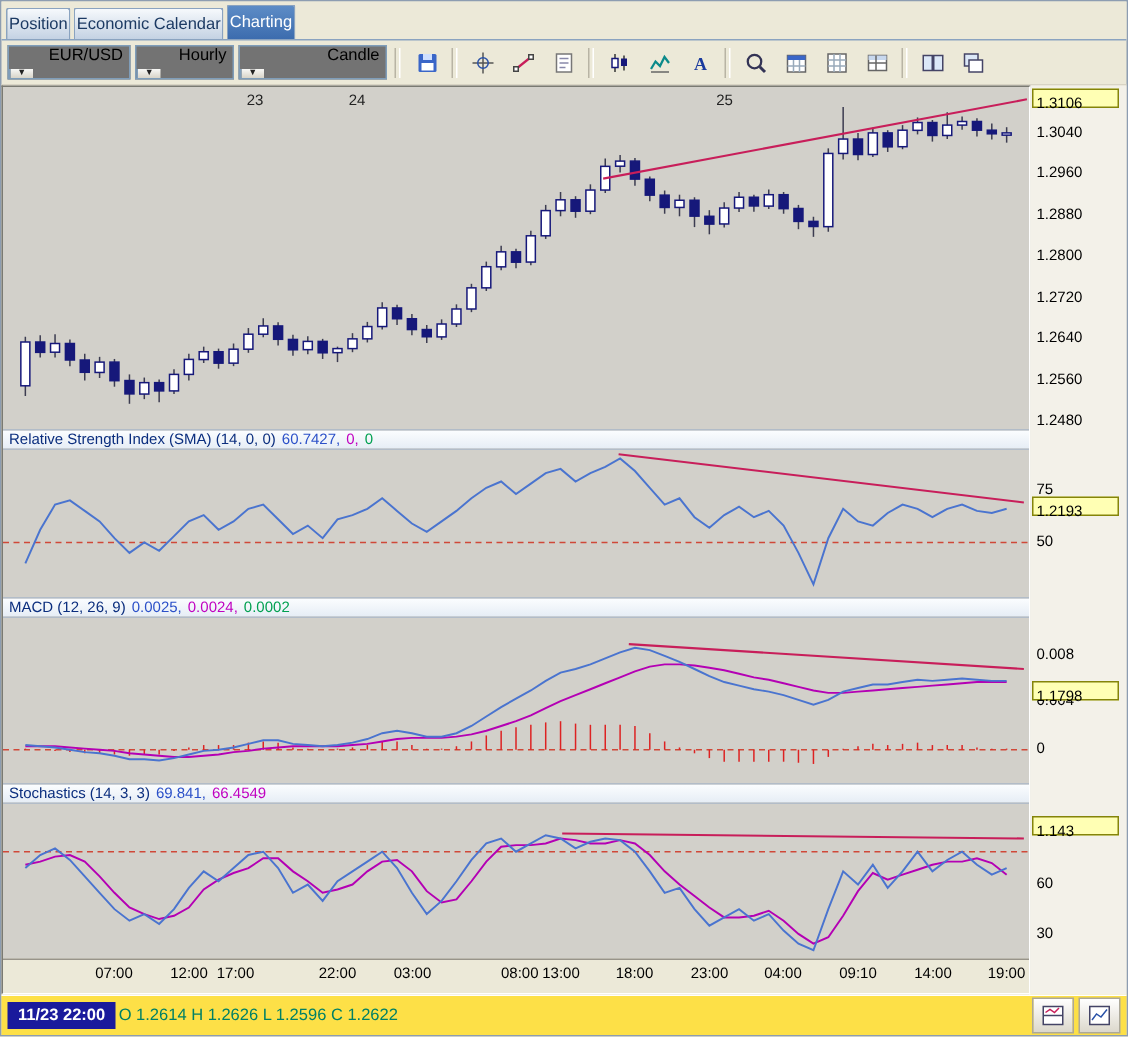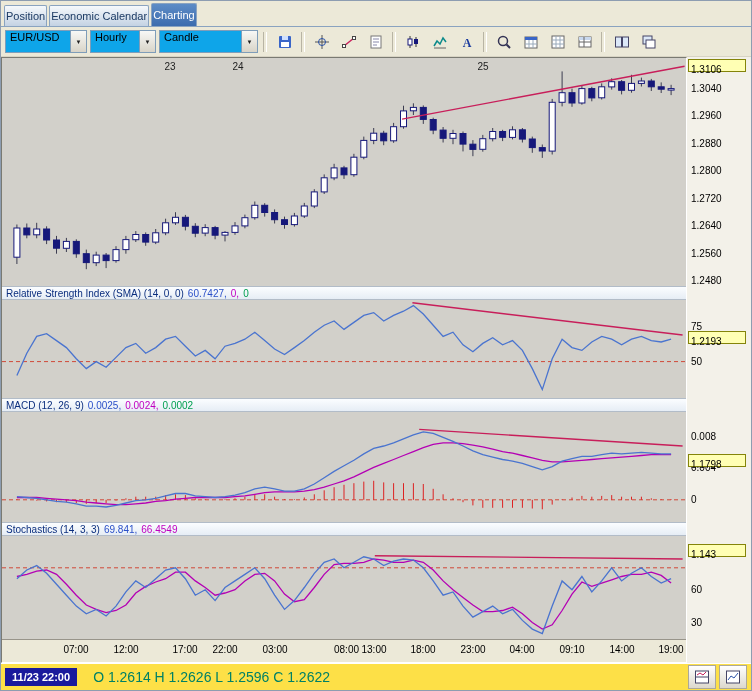--- a/index.html
+++ b/index.html
@@ -2,38 +2,38 @@
 <html><head>
 <meta charset="utf-8">
 <style>
   html,body{margin:0;padding:0;}
   body{width:752px;height:691px;font-family:"Liberation Sans",sans-serif;background:#ece9d8;overflow:hidden;}
   .window{width:752px;height:691px;box-sizing:border-box;border:1px solid #8d9db1;display:flex;flex-direction:column;background:#ece9d8;}
   .tabbar{height:26px;box-sizing:border-box;display:flex;align-items:flex-end;padding:3px 0 0 3px;gap:2px;background:#ece9d8;border-bottom:1px solid #8aa3c0;}
   .tab{height:20px;padding:0 1px;font-size:11px;color:#1c3a63;background:linear-gradient(#f6f9fc,#c4d2e3);border:1px solid #8aa3c0;border-bottom:none;border-radius:2px 2px 0 0;display:flex;align-items:center;cursor:default;white-space:nowrap;}
   .tab.active{background:linear-gradient(#5d8cc6,#3c6cae);color:#fff;height:22px;}
   .toolbar{height:30px;box-sizing:border-box;display:flex;align-items:center;padding:0 4px;gap:3px;border-bottom:1px solid #d8d4c4;}
-  .combo{display:flex;height:21px;border:1px solid #7f9db9;background:#0ea5e9;font-size:11px;align-items:flex-start;}
+  .combo{display:flex;height:21px;border:1px solid #7f9db9;background:#737373;font-size:11px;align-items:flex-end;flex-direction:column;}
   .combo .val{padding:0 4px;white-space:nowrap;}
   .combo .btn{width:15px;align-self:stretch;background:linear-gradient(#f8f8f6,#d8d4c8);border-left:1px solid #7f9db9;display:flex;align-items:center;justify-content:center;font-size:6px;color:#222;}
   .tbtn{width:23px;height:22px;display:flex;align-items:center;justify-content:center;border:1px solid transparent;}
   .sep{width:2px;height:20px;border-left:1px solid #b8b4a4;border-right:1px solid #ffffff;margin:0 2px;}
   .chart-region{flex:1;display:flex;min-height:0;}
   .charts{width:686px;box-sizing:border-box;border:1px solid;border-color:#7a7a72 #fff #fff #7a7a72;background:#d2d0ca;display:flex;flex-direction:column;position:relative;}
   svg.panel{display:block;background:#d2d0ca;}
   .strip{height:14px;box-sizing:border-box;background:linear-gradient(#fbfdff,#e6edf5);border-top:1px solid #b2bcc8;border-bottom:1px solid #b2bcc8;font-size:10px;display:flex;gap:4px;align-items:center;padding-left:4px;color:#0b2e7e;}
   .v-blue{color:#2b50c8;} .v-mag{color:#c000c0;} .v-grn{color:#00a050;}
   .time-axis{flex:1;position:relative;background:#ece9d8;border-top:1px solid #98948a;font-size:10px;color:#000;}
   .time-label{position:absolute;top:4px;transform:translateX(-50%);white-space:nowrap;}
   .axis{width:64px;position:relative;font-size:10px;background:#f3f1e9;}
   .axis-label{position:absolute;left:4px;color:#000;}
   .axis-hl{position:absolute;left:1px;width:58px;box-sizing:border-box;background:#ffffb4;border:1px solid #84840a;font-size:10px;color:#000;padding:4px 2px;height:13px;line-height:11px;}
   .statusbar{height:27px;box-sizing:border-box;display:flex;align-items:center;padding:2px 4px;border-top:1px solid #ffffff;background:#fde047;}
   .ts{background:#1a1a9c;color:#fff;font-size:11px;font-weight:bold;padding:3px 7px;}
-  .ohlc{color:#008066;font-size:14px;margin-left:16px;flex:1;}
+  .ohlc{color:#008066;font-size:11px;margin-left:2px;flex:1;}
   .sb-btn{width:26px;height:22px;border:1px solid #aca899;background:linear-gradient(#ffffff,#dcd8cc);display:flex;align-items:center;justify-content:center;margin-left:3px;}
 </style>
 </head>
 <body>
 
 <div class="window">
 
   <div class="tabbar">
     <div class="tab">Position</div>
     <div class="tab">Economic Calendar</div>
@@ -388,21 +388,21 @@
       </div>
       <svg id="stoch-svg" class="panel" width="684" height="103" viewBox="0 0 684 103">
           <line x1="0" x2="684" y1="31.8" y2="31.8" stroke="#d04838" stroke-width="1" stroke-dasharray="4 3"></line>
           <polyline points="14.9,40.5 24.8,38.4 34.7,35.1 44.6,34.0 54.5,38.4 64.4,48.2 74.3,59.2 84.3,69.0 94.2,73.4 104.1,76.7 114.0,74.5 123.9,69.0 133.8,57.0 143.7,50.4 153.7,46.0 163.6,42.7 173.5,36.2 183.4,36.2 193.3,44.9 203.2,51.5 213.1,59.2 223.0,57.0 233.0,53.7 242.9,44.9 252.8,38.4 262.7,37.3 272.6,44.9 282.5,58.1 292.4,65.7 302.3,63.6 312.3,51.5 322.2,38.4 332.1,28.5 342.0,27.4 351.9,27.4 361.8,26.3 371.7,23.0 381.7,24.1 391.6,26.3 401.5,26.3 411.4,24.1 421.3,26.3 431.2,34.0 441.1,44.9 451.0,53.7 461.0,61.4 470.9,69.0 480.8,75.6 490.7,75.6 500.6,74.5 510.5,71.2 520.4,77.8 530.3,86.6 540.3,93.1 550.2,88.8 560.1,74.5 570.0,58.1 579.9,46.0 589.8,50.4 599.7,47.1 609.7,43.8 619.6,40.5 629.5,38.4 639.4,38.4 649.3,36.2 659.2,39.4 669.1,47.1" fill="none" stroke="#b400b4" stroke-width="1.3"></polyline>
           <polyline points="14.9,42.7 24.8,34.0 34.7,29.6 44.6,37.3 54.5,48.2 64.4,59.2 74.3,70.1 84.3,77.8 94.2,73.4 104.1,80.0 114.0,70.1 123.9,55.9 133.8,44.9 143.7,51.5 153.7,42.7 163.6,34.0 173.5,31.8 183.4,42.7 193.3,59.2 203.2,53.7 213.1,64.6 223.0,51.5 233.0,44.9 242.9,38.4 252.8,31.8 262.7,42.7 272.6,59.2 282.5,73.4 292.4,64.6 302.3,51.5 312.3,37.3 322.2,26.3 332.1,23.0 342.0,31.8 351.9,26.3 361.8,20.8 371.7,23.0 381.7,29.6 391.6,25.2 401.5,23.0 411.4,24.1 421.3,31.8 431.2,44.9 441.1,59.2 451.0,55.9 461.0,70.1 470.9,81.1 480.8,75.6 490.7,70.1 500.6,77.8 510.5,73.4 520.4,84.4 530.3,93.1 540.3,97.5 550.2,70.1 560.1,44.9 570.0,53.7 579.9,40.5 589.8,55.9 599.7,44.9 609.7,31.8 619.6,44.9 629.5,37.3 639.4,31.8 649.3,40.5 659.2,47.1 669.1,42.7" fill="none" stroke="#4a74cf" stroke-width="1.3"></polyline>
           <line x1="372.8" y1="19.7" x2="680.6" y2="23.0" stroke="#c81e5a" stroke-width="1.4"></line>
         </svg>
       <div class="time-axis" id="time-axis">
           <div class="time-label" style="left: 74px;">07:00</div>
           <div class="time-label" style="left: 124px;">12:00</div>
-          <div class="time-label" style="left: 183px;">17:00</div>
+          <div class="time-label" style="left: 155px;">17:00</div>
           <div class="time-label" style="left: 223px;">22:00</div>
           <div class="time-label" style="left: 273px;">03:00</div>
           <div class="time-label" style="left: 322px; padding-left: 45px;">08:00</div>
           <div class="time-label" style="left: 372px;">13:00</div>
           <div class="time-label" style="left: 421px;">18:00</div>
           <div class="time-label" style="left: 471px;">23:00</div>
           <div class="time-label" style="left: 520px;">04:00</div>
           <div class="time-label" style="left: 570px;">09:10</div>
           <div class="time-label" style="left: 620px;">14:00</div>
           <div class="time-label" style="left: 669px;">19:00</div>

